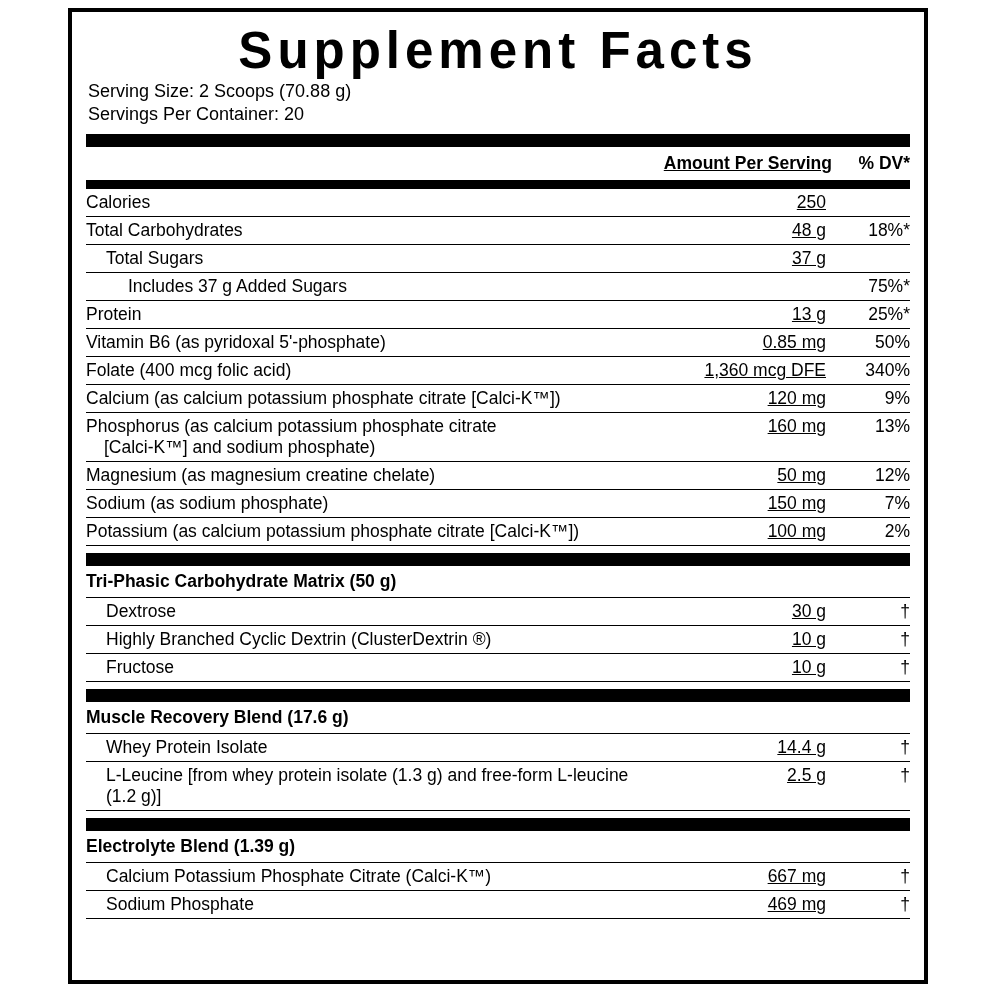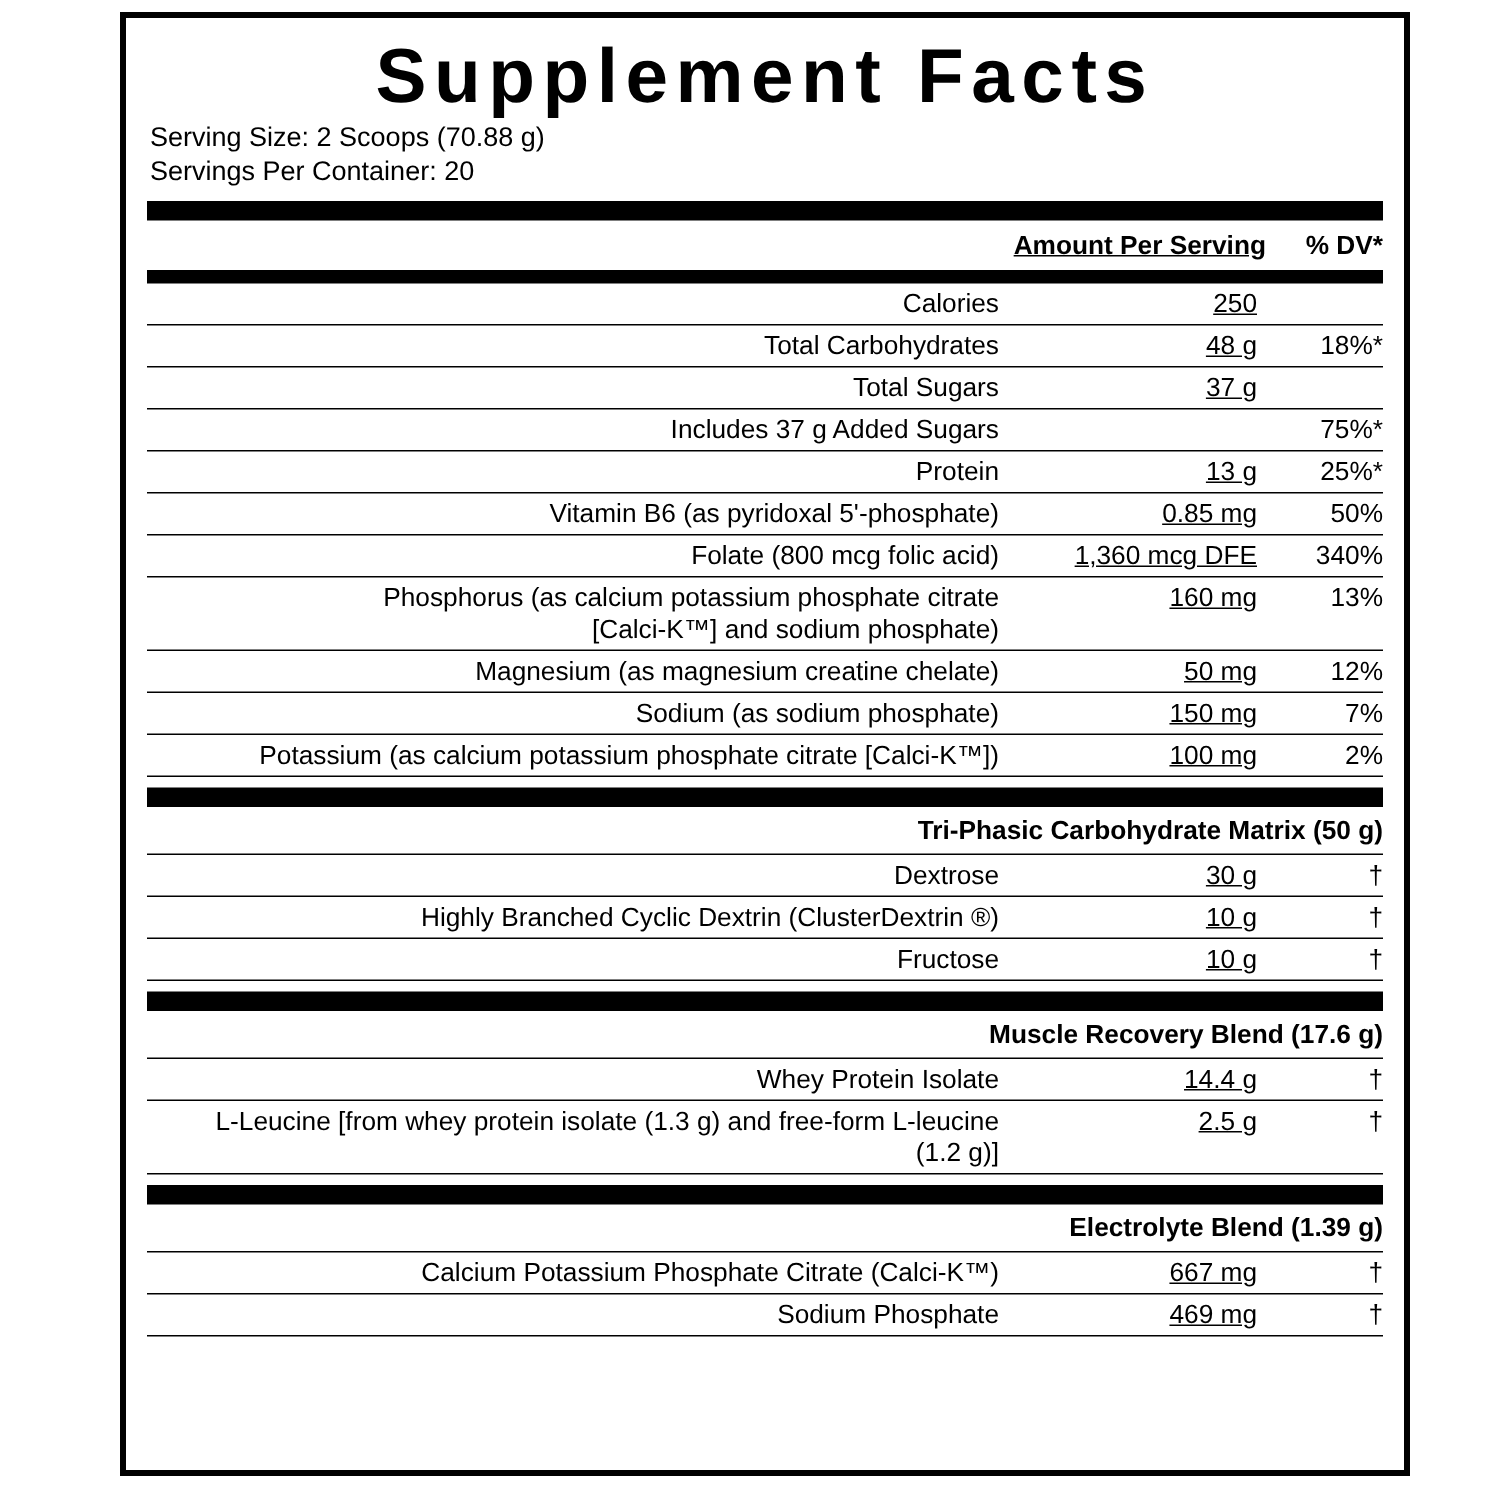--- a/index.html
+++ b/index.html
@@ -8,21 +8,21 @@
     background: #ffffff;
   }
   body {
     width: 1000px;
     height: 1000px;
     font-family: "Liberation Sans", sans-serif;
     color: #000000;
   }
   .panel {
     position: absolute;
-    left: 80px;
+    left: 68px;
     top: 8px;
     width: 860px;
     height: 976px;
     border: 4px solid #000;
     box-sizing: border-box;
     padding: 6px 14px 0 14px;
   }
   .title {
     font-size: 51px;
     font-weight: bold;
@@ -49,21 +49,21 @@
   }
   table {
     width: 100%;
     border-collapse: collapse;
     font-size: 17.5px;
   }
   td {
     padding: 3px 0 3px 0;
     vertical-align: top;
   }
-  .col-name { text-align: right; }
+  .col-name { text-align: left; }
   .col-amt  { text-align: right; width: 172px; padding-right: 6px; text-decoration: underline; }
   .col-dv   { text-align: right; width: 78px; }
   .hdr td {
     font-weight: bold;
     padding: 6px 0 6px 0;
   }
   .row-line td {
     border-bottom: 1.5px solid #000;
   }
   .indent1 { padding-left: 20px; }
@@ -126,23 +126,28 @@
           <td class="col-name">Protein</td>
           <td class="col-amt nowrap">13 g</td>
           <td class="col-dv">25%*</td>
         </tr>
         <tr class="row-line">
           <td class="col-name">Vitamin B6 (as pyridoxal 5'-phosphate)</td>
           <td class="col-amt nowrap">0.85 mg</td>
           <td class="col-dv">50%</td>
         </tr>
         <tr class="row-line">
-          <td class="col-name">Folate (800 mcg folic acid)</td>
+          <td class="col-name">Folate (400 mcg folic acid)</td>
           <td class="col-amt nowrap">1,360 mcg DFE</td>
           <td class="col-dv">340%</td>
+        </tr>
+        <tr class="row-line">
+          <td class="col-name">Calcium (as calcium potassium phosphate citrate [Calci-K™])</td>
+          <td class="col-amt nowrap">120 mg</td>
+          <td class="col-dv">9%</td>
         </tr>
         <tr class="row-line">
           <td class="col-name">Phosphorus (as calcium potassium phosphate citrate<br><span class="indent1" style="display: inline-block; padding-left: 18px;">[Calci-K™] and sodium phosphate)</span></td>
           <td class="col-amt nowrap">160 mg</td>
           <td class="col-dv">13%</td>
         </tr>
         <tr class="row-line">
           <td class="col-name">Magnesium (as magnesium creatine chelate)</td>
           <td class="col-amt nowrap">50 mg</td>
           <td class="col-dv">12%</td>

